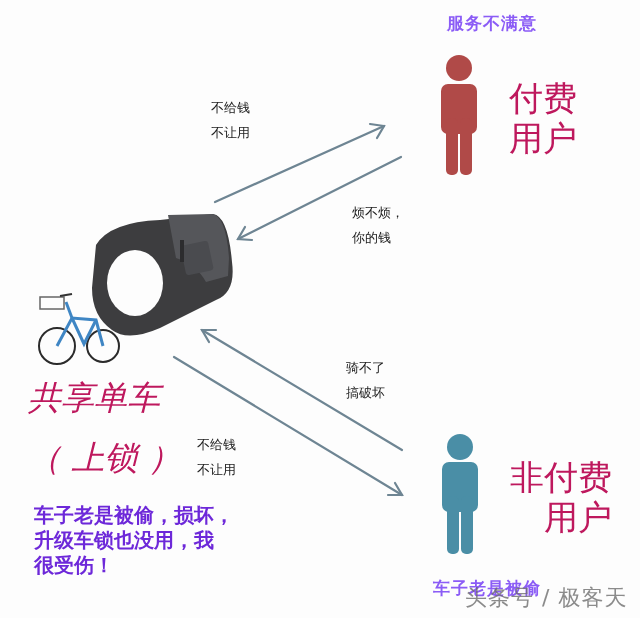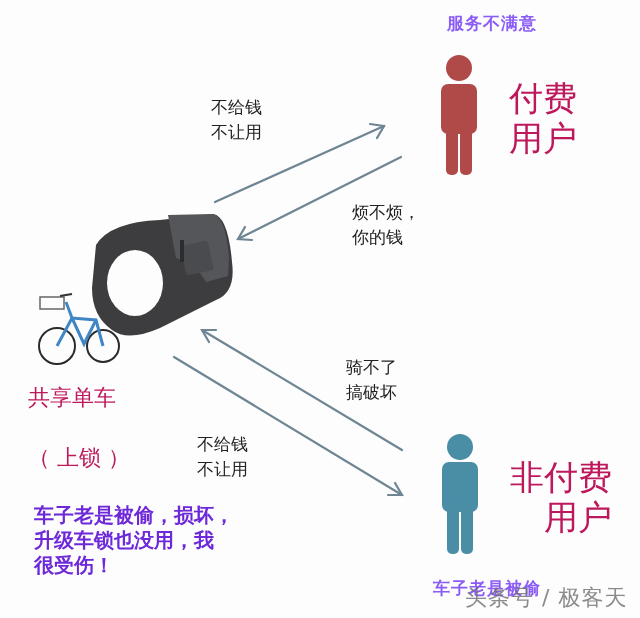--- a/index.html
+++ b/index.html
@@ -1,19 +1,19 @@
 <!DOCTYPE html>
 <html><head>
   <meta charset="utf-8">
   <style>
     html, body { margin:0; padding:0; }
     body { width:640px; height:618px; background:#fdfdfd; position:relative; overflow:hidden;
            font-family:"DejaVu Sans","Liberation Sans",sans-serif; color:#1a1a1a; }
     .abs { position:absolute; }
-    .label-black { font-size:17px; line-height:25px; color:#222; }
+    .label-black { font-size:13px; line-height:25px; color:#222; }
     .label-big { font-size:34px; line-height:40px; color:#be185d; }
     .red-title { font-size:17px; font-weight:bold; color:#8b5cf6; letter-spacing:1px; }
     .red-note { font-size:20px; font-weight:bold; color:#6d28d9; line-height:25px; }
     .watermark { font-size:22px; color:rgba(110,110,110,0.8); letter-spacing:1px; }
     svg { position:absolute; left:0; top:0; }
   </style>
 </head>
 <body>
 
 <svg width="640" height="618">
@@ -78,21 +78,21 @@
 
   <g>
     <path d="M96 245 Q110 222 160 220 L213 214 Q228 216 232 262 Q236 292 216 300 L160 328 Q128 342 112 330 Q92 316 92 288 Z" fill="#3d3d3f"></path>
     <path d="M168 215 L212 214 Q226 216 229 258 L228 276 L206 282 Q196 264 176 258 Z" fill="#55565a"></path>
     <ellipse cx="135" cy="283" rx="28" ry="33" fill="#fdfdfd"></ellipse>
     <rect x="183" y="243" width="28" height="30" rx="3" fill="#4a4b4f" transform="rotate(-12 197 258)"></rect>
     <rect x="180" y="240" width="4" height="22" fill="#2c2c2e"></rect>
   </g>
 </svg>
 
-<div class="abs label-big" style="left:28px; top:378px; font-size:22px;">
+<div class="abs label-big" style="left:28px; top:378px; font-size:33px;font-style:italic;">
   <div>共享单车</div>
   <div style="margin-top:20px;text-align:right;">（ 上锁 ）</div>
 </div>
 
 <div class="abs red-note" style="left:34px; top:503px;">
   <div>车子老是被偷，损坏，</div>
   <div>升级车锁也没用，我</div>
   <div>很受伤！</div>
 </div>
 

